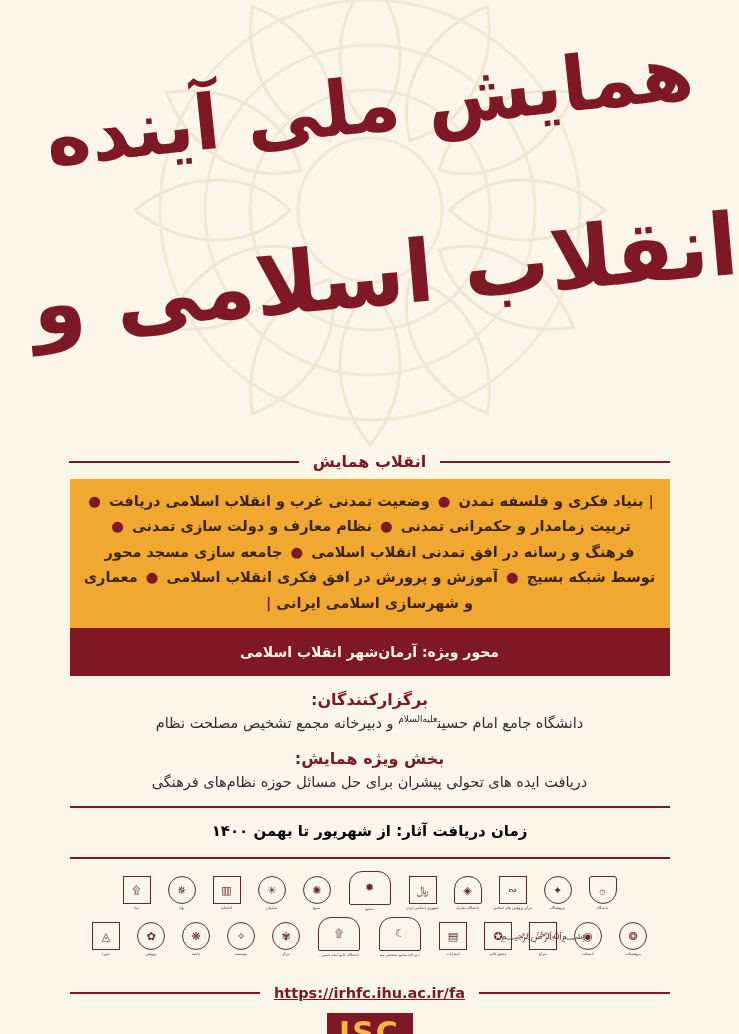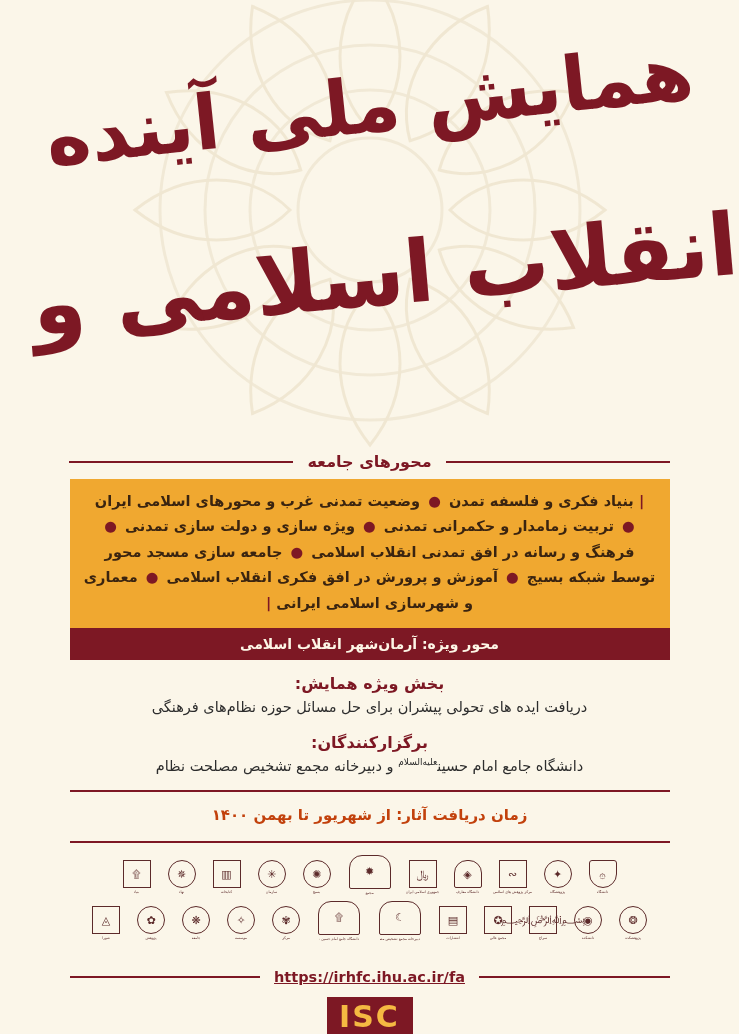--- a/index.html
+++ b/index.html
@@ -115,21 +115,21 @@
   .axes-box .bar {
     color: #7d1824;
   }
 
   
   .special-axis {
     background: #7d1824;
     color: #fdf6e6;
     font-size: 14px;
     font-weight: bold;
-    padding: 8px 10px;
+    padding: 16px 10px;
     letter-spacing: 0.2px;
   }
 
   .block {
     margin-top: 14px;
   }
   .block-title {
     color: #7d1824;
     font-size: 16px;
     font-weight: bold;
@@ -145,21 +145,21 @@
     vertical-align: super;
   }
 
   .divider {
     height: 2px;
     background: #7d1824;
     margin: 12px 0 10px 0;
   }
 
   .dates {
-    color: #c2410c;
+    color: #000000;
     font-size: 15px;
     font-weight: bold;
     line-height: 1.75;
   }
 
   
   .logos {
     margin-top: 12px;
   }
   .logo-row {
@@ -298,59 +298,59 @@
 
   <div class="title-art">
     <div class="title-line title-line-1">همایش ملی آینده</div>
     <div class="title-line title-line-2">انقلاب اسلامی و افق تمدنی</div>
   </div>
 
   <div class="content">
 
     <div class="rule-heading">
       <span class="rule"></span>
-      <span class="rule-label">محورهای جامعه</span>
+      <span class="rule-label">انقلاب همایش</span>
       <span class="rule"></span>
     </div>
 
     <div class="axes-box">
       <span class="bar">|</span>
       <span>بنیاد فکری و فلسفه تمدن</span>
       <span class="sep">●</span>
-      <span>وضعیت تمدنی غرب و محورهای اسلامی ایران</span>
+      <span>وضعیت تمدنی غرب و انقلاب اسلامی دریافت</span>
       <span class="sep">●</span>
       <span>تربیت زمامدار و حکمرانی تمدنی</span>
       <span class="sep">●</span>
-      <span>ویژه سازی و دولت سازی تمدنی</span>
+      <span>نظام معارف و دولت سازی تمدنی</span>
       <span class="sep">●</span>
       <span>فرهنگ و رسانه در افق تمدنی انقلاب اسلامی</span>
       <span class="sep">●</span>
       <span>جامعه سازی مسجد محور توسط شبکه بسیج</span>
       <span class="sep">●</span>
       <span>آموزش و پرورش در افق فکری انقلاب اسلامی</span>
       <span class="sep">●</span>
       <span>معماری و شهرسازی اسلامی ایرانی</span>
       <span class="bar">|</span>
     </div>
 
     <div class="special-axis">محور ویژه: آرمان‌شهر انقلاب اسلامی</div>
-
-    <div class="block">
-      <div class="block-title">بخش ویژه همایش:</div>
-      <div class="block-body">دریافت ایده های تحولی پیشران برای حل مسائل حوزه نظام‌های فرهنگی</div>
-    </div>
 
     <div class="block">
       <div class="block-title">برگزارکنندگان:</div>
       <div class="block-body">
         <span>دانشگاه جامع امام حسین</span><span class="sup">علیه‌السلام</span>
         <span>و دبیرخانه مجمع تشخیص مصلحت نظام</span>
       </div>
     </div>
 
+    <div class="block">
+      <div class="block-title">بخش ویژه همایش:</div>
+      <div class="block-body">دریافت ایده های تحولی پیشران برای حل مسائل حوزه نظام‌های فرهنگی</div>
+    </div>
+
     <div class="divider"></div>
 
     <div class="dates">
       <div>زمان دریافت آثار: از شهریور تا بهمن ۱۴۰۰</div>
     </div>
 
     <div class="divider"></div>
 
     <div class="logos">
       <div class="logo-row">

